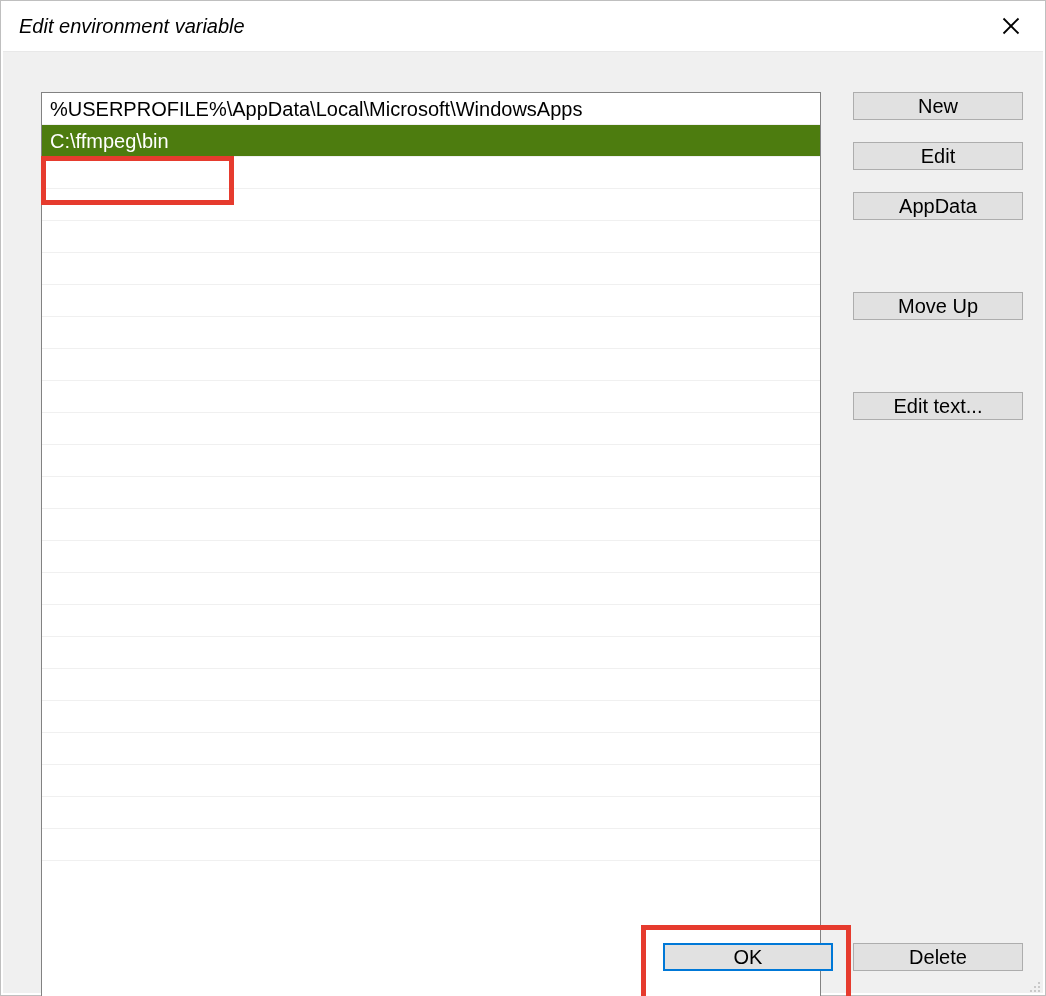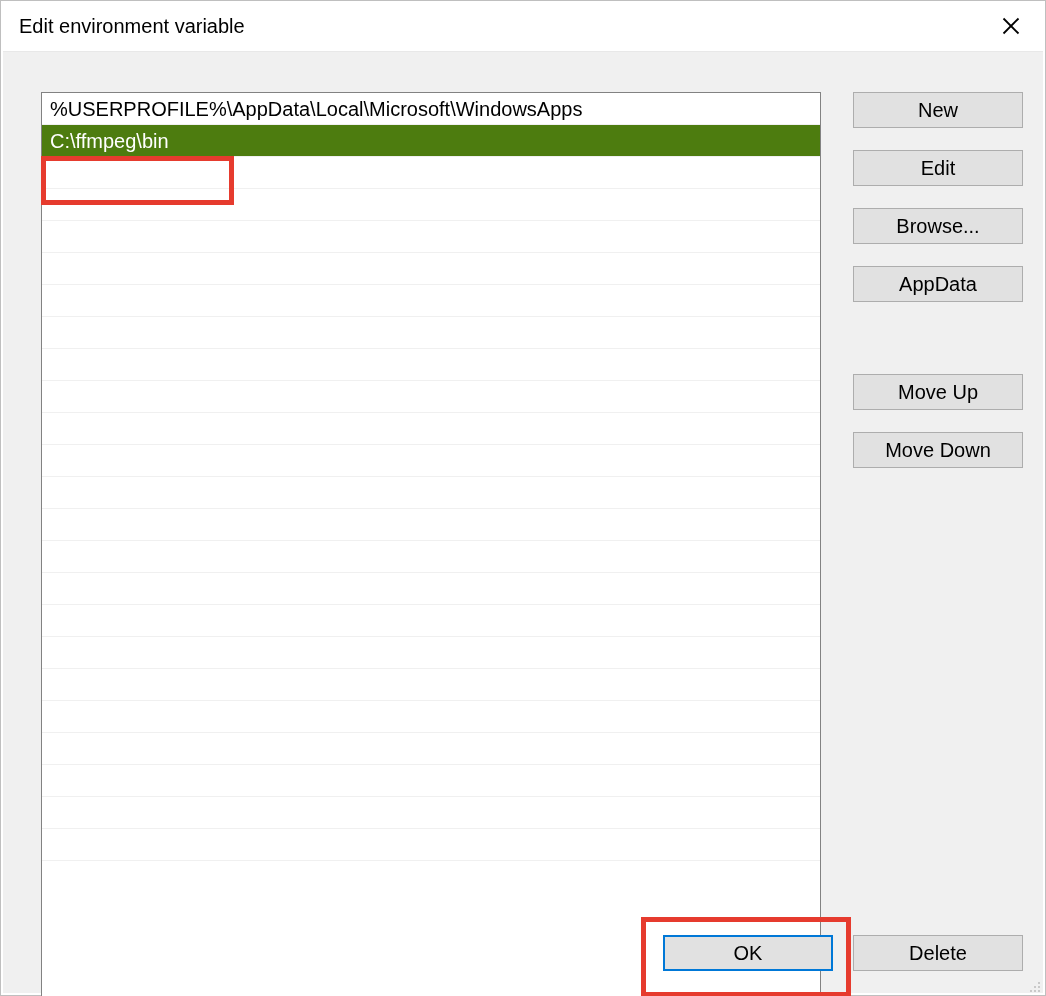--- a/index.html
+++ b/index.html
@@ -18,20 +18,21 @@
     background: #fff;
     position: relative;
   }
   .titlebar {
     height: 50px;
     display: flex;
     align-items: center;
     justify-content: space-between;
     padding-left: 18px;
     padding-right: 4px;
+    font-style: italic;
   }
   .title-text {
     font-size: 20px;
     color: #000;
   }
   .close-btn {
     width: 60px; height: 50px;
     display: flex; align-items: center; justify-content: center;
     font-size: 22px;
     color: #000;
@@ -69,21 +70,21 @@
     color: transparent;
   }
   .side-buttons {
     position: absolute;
     right: 20px; top: 40px;
     width: 170px;
     display: flex;
     flex-direction: column;
   }
   .btn {
-    height: 36px;
+    height: 28px;
     margin-bottom: 22px;
     background: #e1e1e1;
     border: 1px solid #adadad;
     font-size: 20px;
     color: #000;
     display: flex; align-items: center; justify-content: center;
     cursor: pointer;
   }
   .gap-large { height: 50px; }
   .footer-buttons {
@@ -163,26 +164,25 @@
         <div class="list-row empty">&nbsp;</div>
         <div class="list-row empty">&nbsp;</div>
         <div class="list-row empty">&nbsp;</div>
         <div class="list-row empty">&nbsp;</div>
         <div class="list-row empty">&nbsp;</div>
       </div>
 
     <div class="side-buttons">
       <div class="btn">New</div>
       <div class="btn">Edit</div>
-      <div class="btn">Browse...</div>
       <div class="btn">AppData</div>
       <div class="gap-large"></div>
       <div class="btn">Move Up</div>
-      <div class="btn">Move Down</div>
       <div class="gap-large"></div>
+      <div class="btn">Edit text...</div>
     </div>
 
     <div class="footer-buttons">
       <div id="ok-wrap" style="position:relative;text-align:right;">
         <div class="btn default" id="ok-btn">OK</div>
       <div class="highlight-ok" style="left: -22px; top: -18px; width: 210px; height: 80px;"></div>
         </div>
       <div class="btn">Delete</div>
     </div>
 

